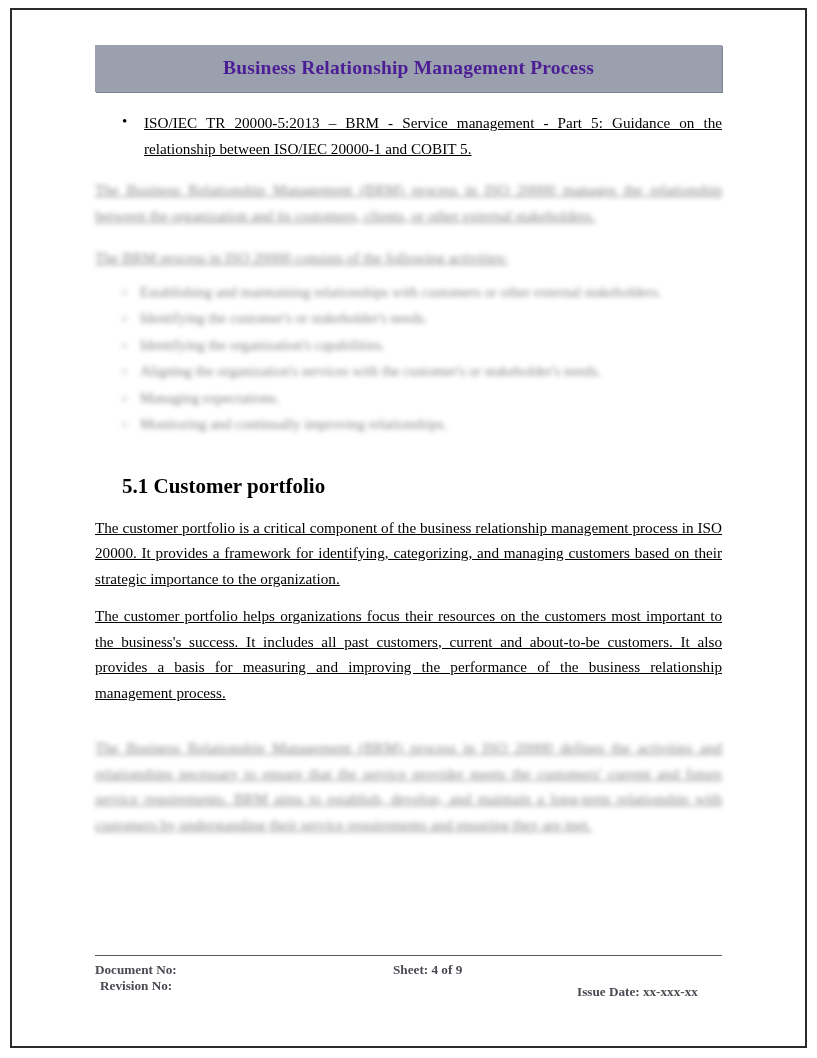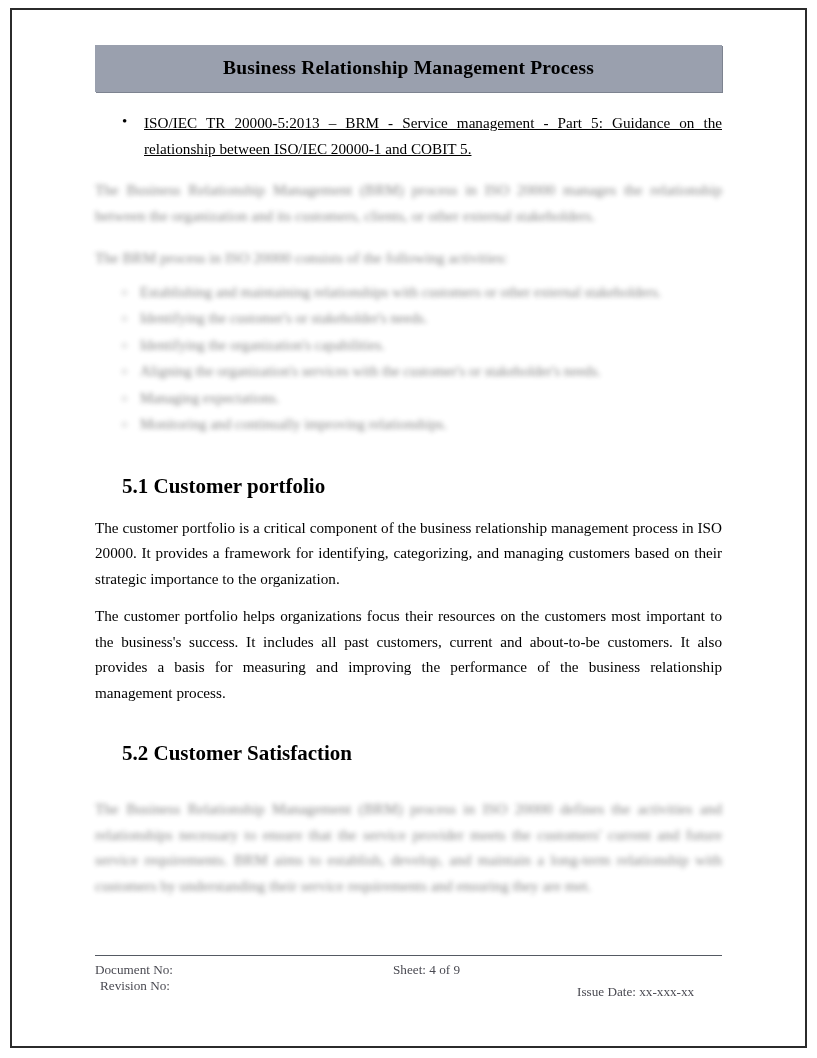--- a/index.html
+++ b/index.html
@@ -29,21 +29,21 @@
     box-sizing: border-box;
   }
   .content {
     position: absolute;
     left: 95px;
     top: 45px;
     width: 627px;
   }
   .doc-title-bar {
     background: #9aa0ae;
-    color: #000000;
+    color: #4c1d95;
     text-align: center;
     font-weight: bold;
     font-size: 19.5px;
     letter-spacing: 0.2px;
     padding: 12px 0 13px 0;
     box-shadow: 1px 1px 0 #7d8390;
   }
   .bullet-list {
     margin: 18px 0 0 0;
     padding: 0;
@@ -79,20 +79,21 @@
     font-size: 21px;
     font-weight: bold;
     margin: 36px 0 0 0;
     padding-left: 27px;
   }
   p.body {
     font-size: 15.2px;
     line-height: 25.5px;
     text-align: justify;
     margin: 17px 0 0 0;
+    text-decoration: underline;
   }
   p.first-after-head {
     margin-top: 16px;
   }
   
   .blur {
     filter: blur(2.6px);
     opacity: 0.62;
     color: #3a3a3a;
     user-select: none;
@@ -118,20 +119,21 @@
   .footer {
     position: absolute;
     left: 95px;
     top: 955px;
     width: 627px;
     border-top: 1.2px solid #555a63;
     font-size: 13.2px;
     color: #4a4a52;
     padding-top: 6px;
     height: 50px;
+    font-weight: bold;
   }
   .footer .row {
     position: relative;
     height: 16px;
   }
   .footer .doc-no { position: absolute; left: 0; top: 0; }
   .footer .sheet  { position: absolute; left: 298px; top: 0; }
   .footer .rev-no { position: absolute; left: 5px; top: 16px; }
   .footer .issue  { position: absolute; left: 482px; top: 22px; }
 </style>
@@ -165,24 +167,20 @@
 
     <h3 class="subsection">
       <span>5.1</span>
       <span>Customer portfolio</span>
     </h3>
 
     <p class="body first-after-head">The customer portfolio is a critical component of the business relationship management process in ISO 20000. It provides a framework for identifying, categorizing, and managing customers based on their strategic importance to the organization.</p>
 
     <p class="body" style="margin-top:12px;">The customer portfolio helps organizations focus their resources on the customers most important to the business's success. It includes all past customers, current and about-to-be customers. It also provides a basis for measuring and improving the performance of the business relationship management process.</p>
 
-    <h3 class="subsection">
-      <span>5.2</span>
-      <span>Customer Satisfaction</span>
-    </h3>
 
     <p class="body blur" style="margin-top:30px;">The Business Relationship Management (BRM) process in ISO 20000 defines the activities and relationships necessary to ensure that the service provider meets the customers' current and future service requirements. BRM aims to establish, develop, and maintain a long-term relationship with customers by understanding their service requirements and ensuring they are met.</p>
 
   </div>
 
   <div class="footer">
     <div class="row">
       <span class="doc-no">Document No:</span>
       <span class="sheet">Sheet: 4 of 9</span>
       <span class="rev-no">Revision No:</span>

